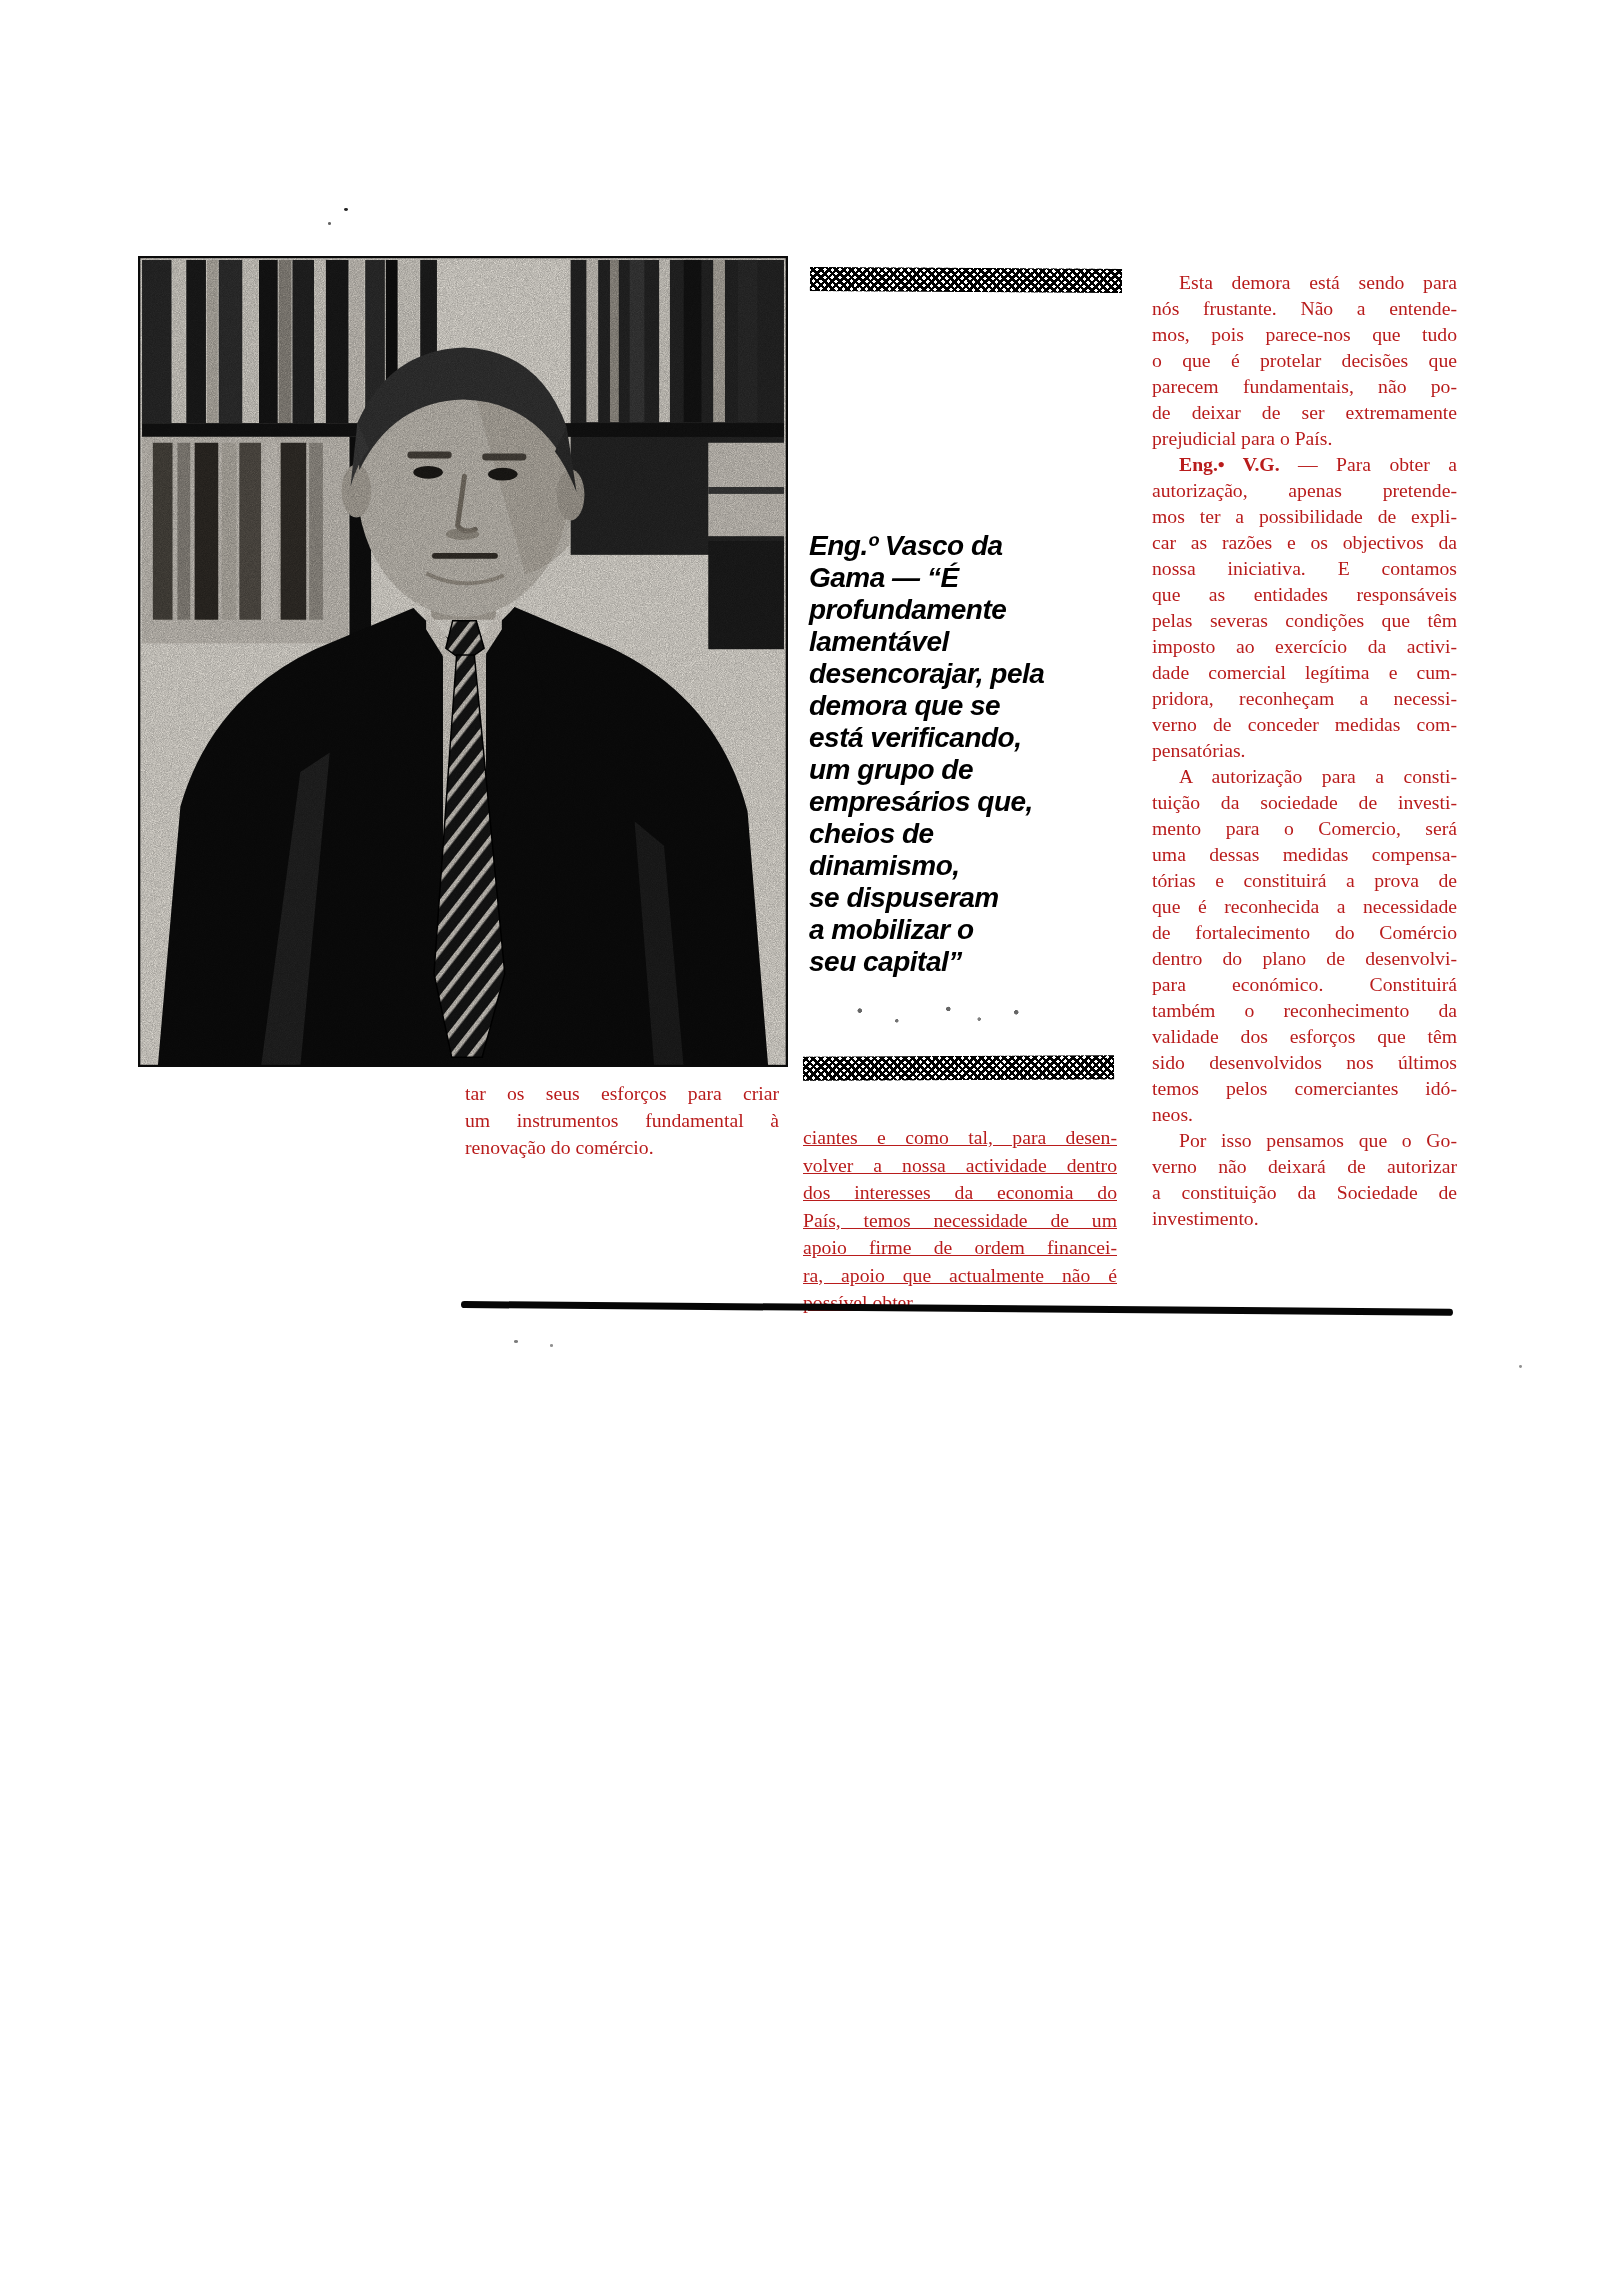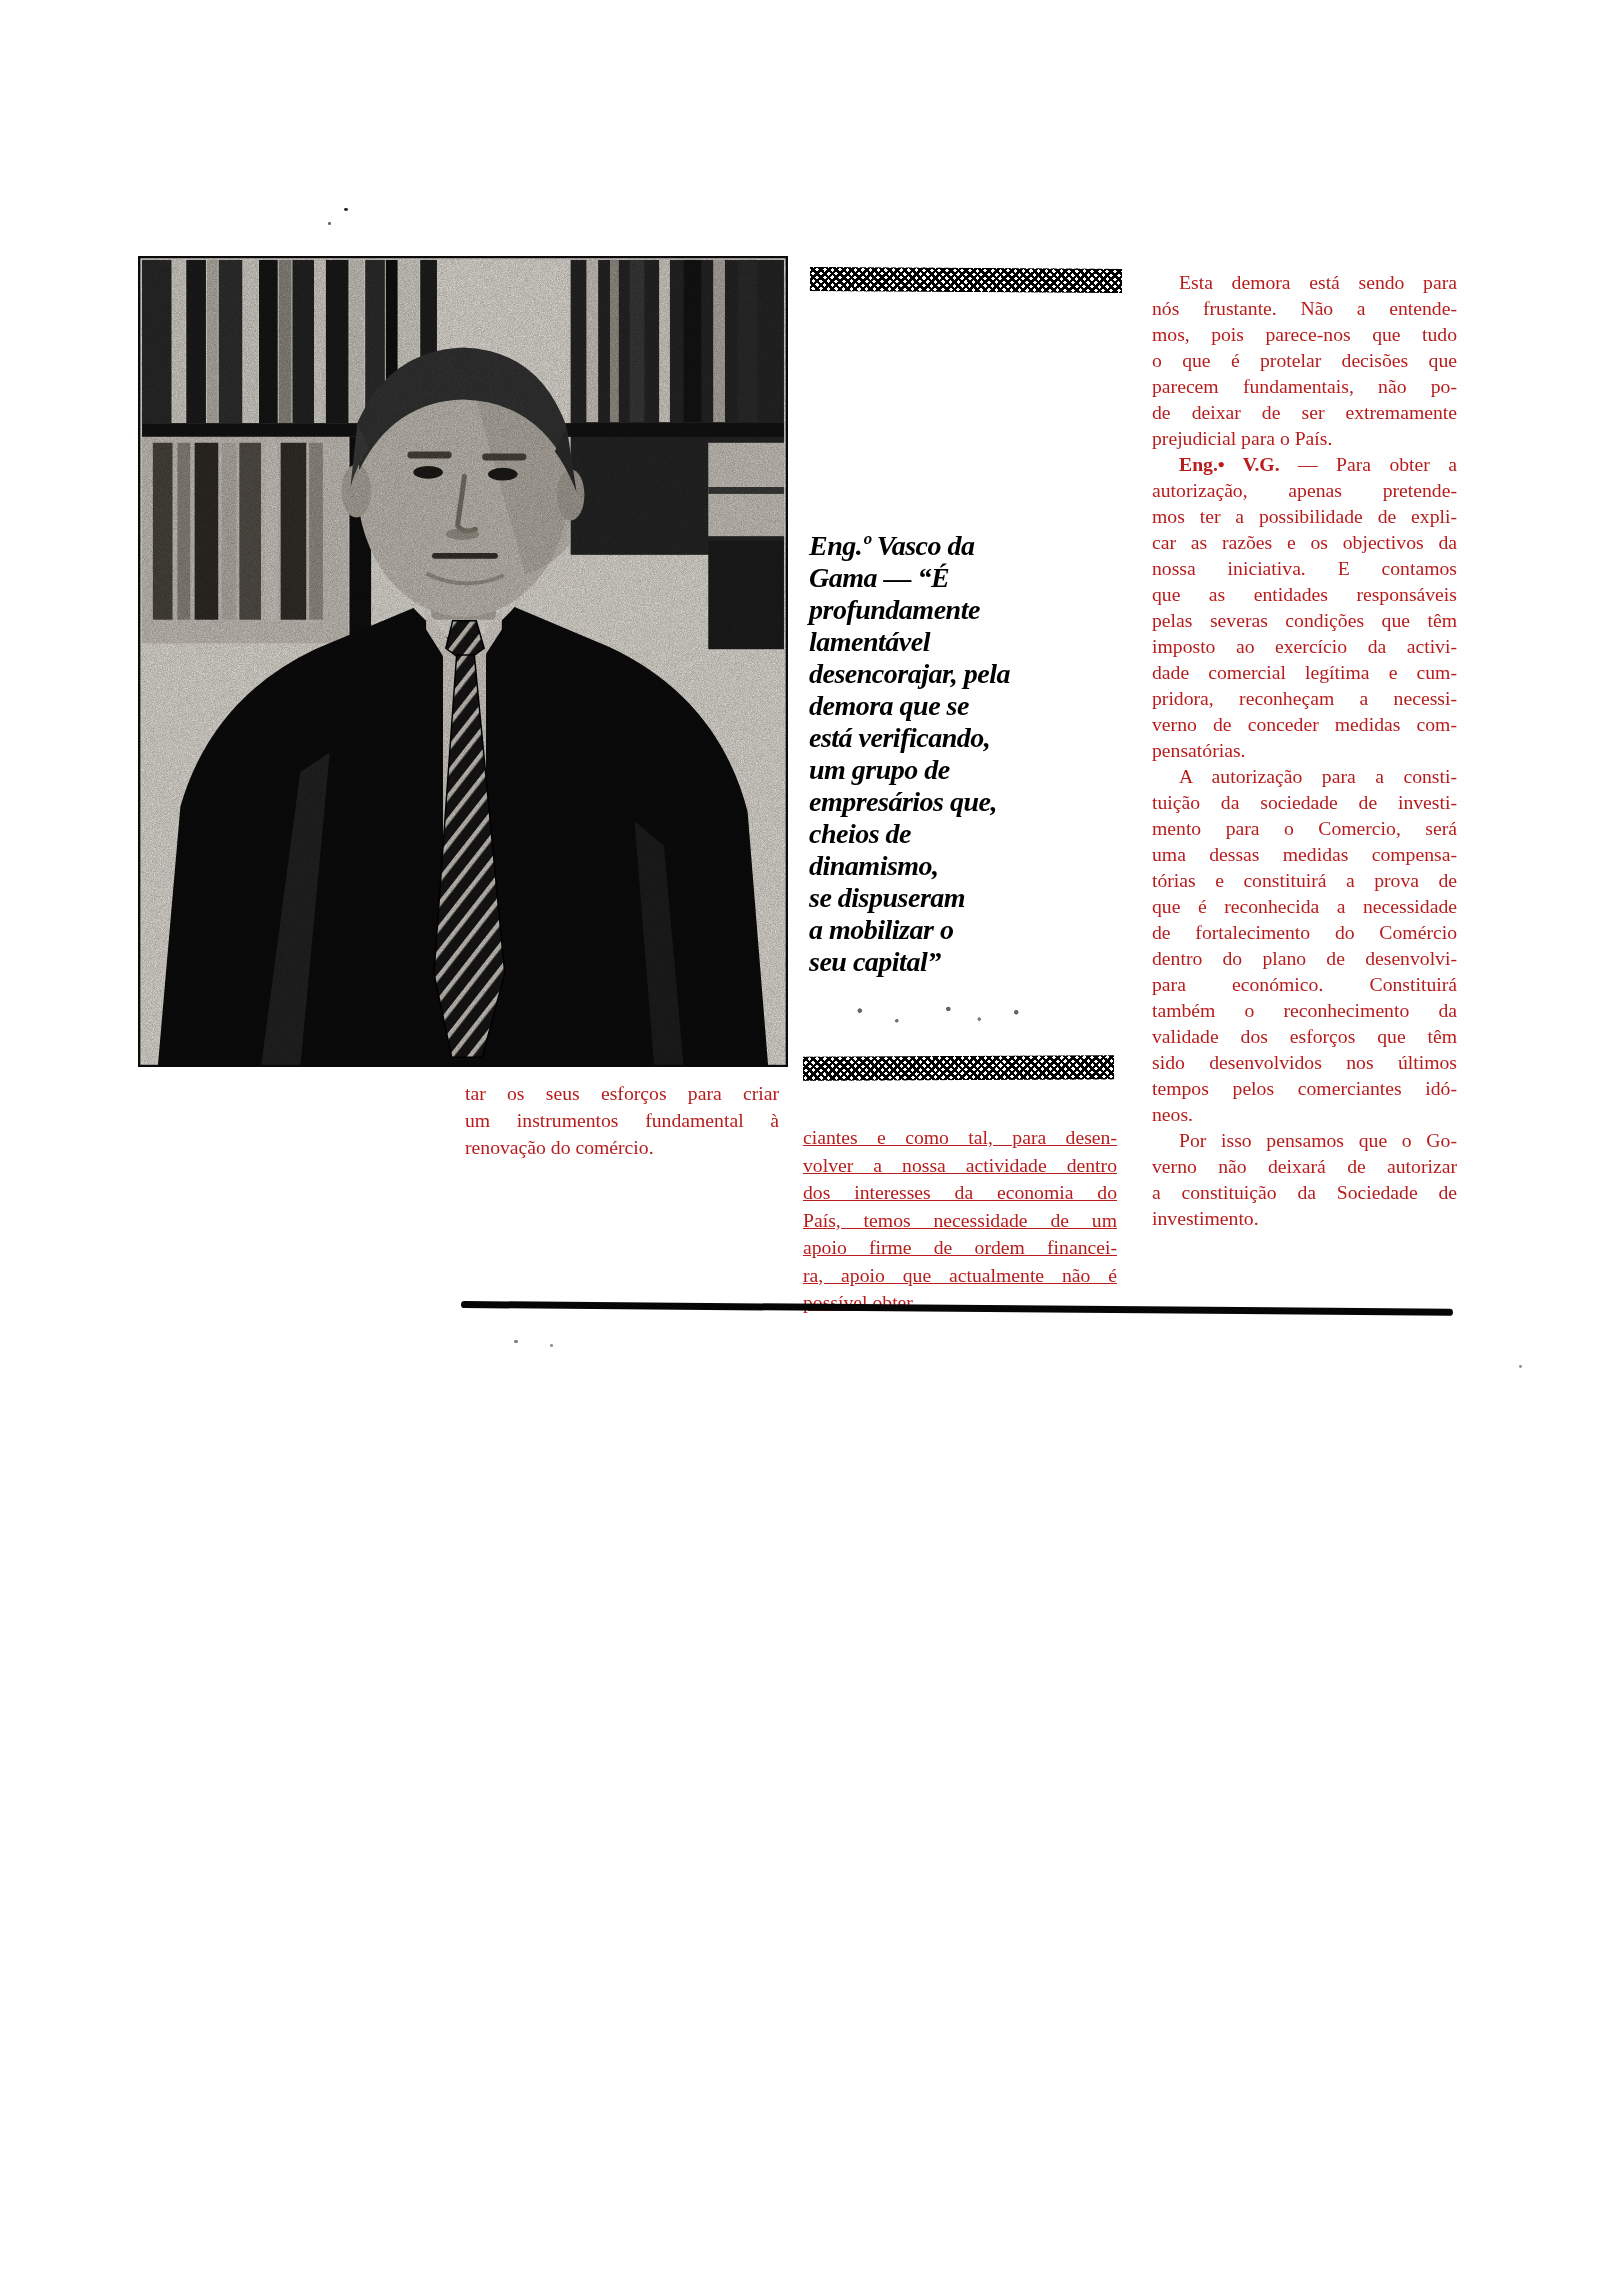--- a/index.html
+++ b/index.html
@@ -32,21 +32,21 @@
   .bar-bottom{left:803px;top:1056px;width:311px;transform:rotate(-0.3deg);}
 
   
   .pullquote{
     position:absolute;left:809px;top:530px;width:324px;
     font-family:"Liberation Sans", sans-serif;
     font-style:italic;font-weight:700;
     font-size:28px;line-height:32px;letter-spacing:-0.5px;
     color:#000;
   }
-  .qline{white-space:nowrap;font-family:Liberation Serif, serif;}
+  .qline{white-space:nowrap;}
 
   
   .col{
     position:absolute;
     font-size:19.7px;
     color:#b91c1c;
   }
   .col-left {left:465px; top:1080px;width:314px;line-height:27px;}
   .col-mid  {left:803px;top:1124px;width:314px;line-height:27.5px;text-decoration:underline;}
   .col-right{left:1152px;top:269px; width:305px;line-height:26px;}
@@ -265,21 +265,21 @@
         <div class="jline">mento para o Comercio, será</div>
         <div class="jline">uma dessas medidas compensa-</div>
         <div class="jline">tórias e constituirá a prova de</div>
         <div class="jline">que é reconhecida a necessidade</div>
         <div class="jline">de fortalecimento do Comércio</div>
         <div class="jline">dentro do plano de desenvolvi-</div>
         <div class="jline">para económico. Constituirá</div>
         <div class="jline">também o reconhecimento da</div>
         <div class="jline">validade dos esforços que têm</div>
         <div class="jline">sido desenvolvidos nos últimos</div>
-        <div class="jline">tempos pelos comerciantes idó-</div>
+        <div class="jline">temos pelos comerciantes idó-</div>
         <div class="jline last">neos.</div>
       </div>
       <div class="para">
         <div class="jline ind">Por isso pensamos que o Go-</div>
         <div class="jline">verno não deixará de autorizar</div>
         <div class="jline">a constituição da Sociedade de</div>
         <div class="jline last">investimento.</div>
       </div>
     </div>
 

